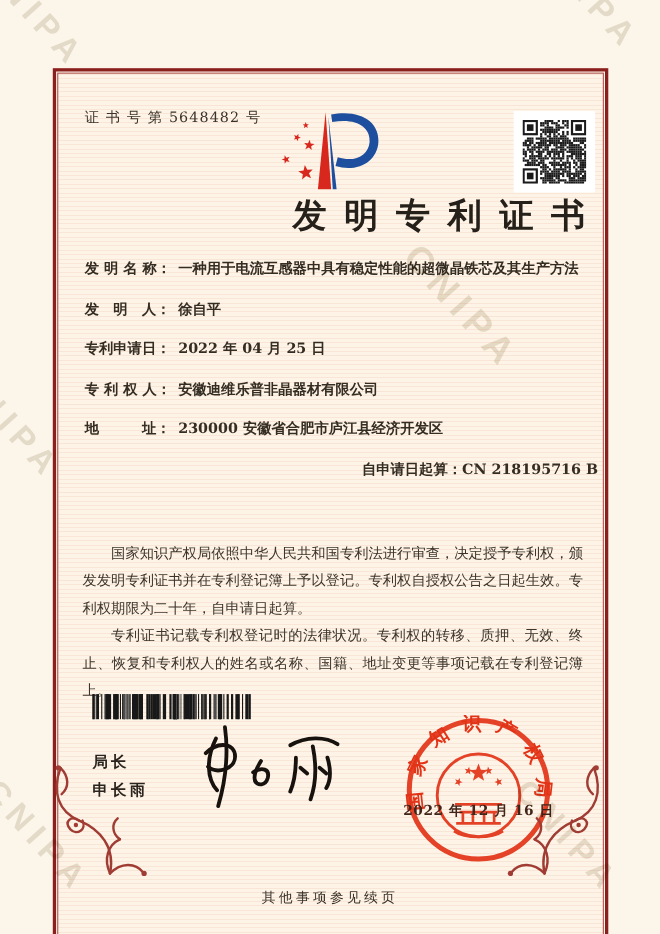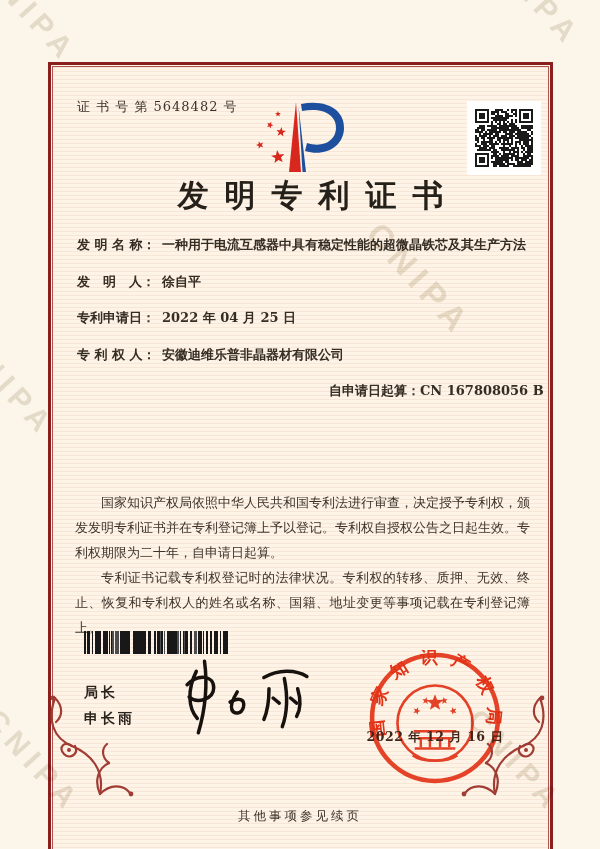--- a/index.html
+++ b/index.html
@@ -33,21 +33,21 @@
     background-image:repeating-linear-gradient(180deg,
       rgba(224,158,128,0.17) 0px, rgba(224,158,128,0.17) 1px,
       rgba(0,0,0,0) 1px, rgba(0,0,0,0) 4px);
   }
   
   .cert-no{position:absolute;left:24px;top:31px;font-size:13px;letter-spacing:1px;color:#3b322a;}
   .logo{position:absolute;left:190px;top:30px;width:106px;height:80px;}
   .qr-box{position:absolute;left:414px;top:34px;width:74px;height:74px;background:#ffffff;}
   .qr-box svg{position:absolute;left:8px;top:8px;}
   .doc-title{
-    position:absolute;left:14px;top:108px;width:100%;text-align:center;
+    position:absolute;left:0;top:108px;width:100%;text-align:right;
     font-size:31px;font-weight:700;letter-spacing:16px;padding-left:8px;
     box-sizing:border-box;color:#26201a;
   }
   
   .fields{position:absolute;left:24px;top:160px;right:14px;}
   .field-row{line-height:36.5px;white-space:nowrap;font-size:13px;color:#352c22;position:relative;}
   .flabel{display:inline-block;min-width:85px;font-weight:600;}
   .fvalue{font-weight:600;}
   .grant-right{position:absolute;left:252px;top:0;}
   
@@ -587,21 +587,24 @@
       <div class="field-row">
         <span class="flabel">发　明　人：</span><span class="fvalue">徐自平</span>
       </div>
       <div class="field-row">
         <span class="flabel">专利申请日：</span><span class="fvalue">2022 年 04 月 25 日</span>
       </div>
       <div class="field-row">
         <span class="flabel">专 利 权 人：</span><span class="fvalue">安徽迪维乐普非晶器材有限公司</span>
       </div>
       <div class="field-row">
-        <span class="grant-right"><span class="flabel" style="min-width:0">自申请日起算：</span><span class="fvalue">CN 167808056 B</span></span>
+        <span class="flabel">地　　　址：</span><span class="fvalue">230000 安徽省合肥市庐江县经济开发区</span>
+      </div>
+      <div class="field-row">
+        <span class="grant-right"><span class="flabel" style="min-width:0">自申请日起算：</span><span class="fvalue">CN 218195716 B</span></span>
       </div>
     </div>
 
     <div class="paras">
       <p>国家知识产权局依照中华人民共和国专利法进行审查，决定授予专利权，颁发发明专利证书并在专利登记簿上予以登记。专利权自授权公告之日起生效。专利权期限为二十年，自申请日起算。</p>
       <p>专利证书记载专利权登记时的法律状况。专利权的转移、质押、无效、终止、恢复和专利权人的姓名或名称、国籍、地址变更等事项记载在专利登记簿上。</p>
     </div>
 
     <svg id="barcode" class="barcode" width="155" height="23">
         <rect x="0" y="0" width="-1" height="23" fill="#4d4d4d"></rect>

